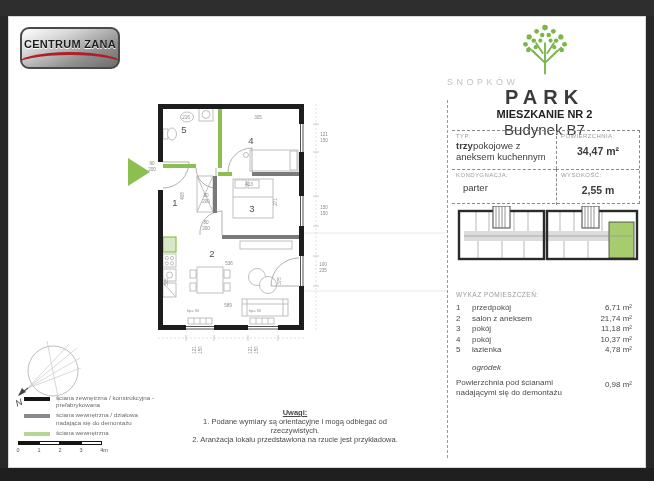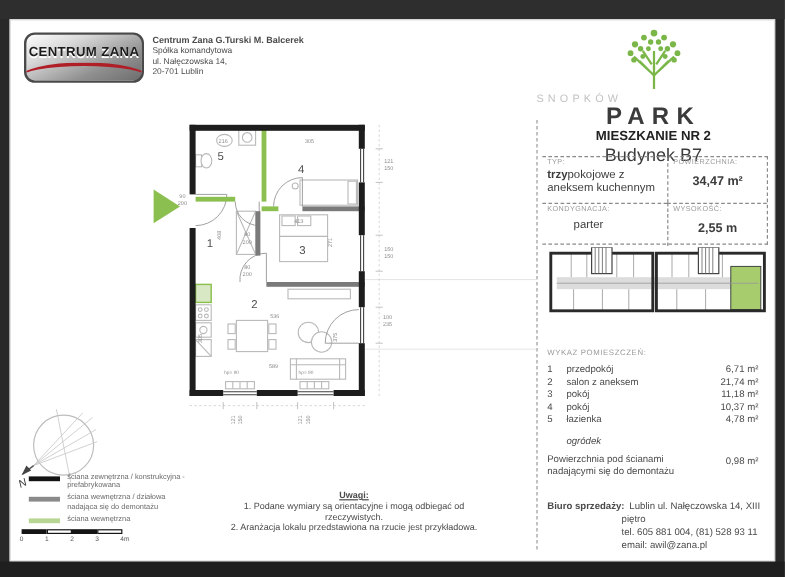--- a/index.html
+++ b/index.html
@@ -30,21 +30,21 @@
 
   .info-table{position:absolute;left:5px;top:114px;width:188px;height:74px;box-sizing:border-box;
     border-top:1px dashed #8a8a8a;border-bottom:1px dashed #8a8a8a;border-right:1px dashed #8a8a8a;
     display:grid;grid-template-columns:104px 1fr;grid-template-rows:38px 36px;}
   .cell{position:relative;box-sizing:border-box;padding:2px 4px;}
   .cell.r{border-left:1px dashed #8a8a8a;}
   .cell.b{border-top:1px dashed #8a8a8a;}
   .cell .lab{font-size:6px;letter-spacing:.4px;color:#9a9a9a;}
   .cell .val{font-size:9.5px;line-height:11px;margin-top:1px;}
   .cell .val.big{font-size:10.5px;font-weight:bold;text-align:center;margin-top:7px;}
-  .cell .val.ind{margin-left:22px;margin-top:4px;}
+  .cell .val.ind{margin-left:7px;margin-top:4px;}
 
   .rooms-head{position:absolute;left:9px;top:275px;font-size:6.5px;letter-spacing:.5px;color:#9a9a9a;}
   .rooms-list{position:absolute;left:9px;top:287px;width:176px;font-size:8px;color:#4a4a4a;}
   .room-row{display:grid;grid-template-columns:16px 1fr auto;line-height:10.6px;}
   .room-row .area{text-align:right;}
   .rooms-extra{position:absolute;left:25px;top:347px;font-size:8px;color:#4a4a4a;font-style:italic;}
   .demolition{position:absolute;left:9px;top:362px;width:176px;display:flex;font-size:8px;line-height:10px;color:#4a4a4a;}
   .demolition .txt{width:120px;}
   .demolition .val{flex:1;text-align:right;padding-top:2px;}
   .sales{position:absolute;left:9px;top:400px;width:182px;font-size:8px;line-height:11px;color:#4a4a4a;}
@@ -72,26 +72,20 @@
 
 <div class="screen">
   <div class="bar-top"></div>
   <div class="sheet"></div>
   <div class="bar-bottom"></div>
 
   <div class="logo-badge">
     <div class="txt">CENTRUM ZANA</div>
     <div class="redband"></div>
   </div>
-  <div class="company">
-    <div class="name">Centrum Zana G.Turski M. Balcerek</div>
-    <div>Spółka komandytowa</div>
-    <div>ul. Nałęczowska 14,</div>
-    <div>20-701 Lublin</div>
-  </div>
 
   <div class="divider"></div>
 
   <div class="panel">
     <svg class="abs" style="left:70px;top:6px;" width="56" height="54" viewBox="0 0 60 58">
       <g stroke="#7ab648" stroke-width="2" fill="none">
         <path d="M30 56 V36"></path>
         <path d="M30 44 L17 31 M30 44 L43 31 M30 38 L30 22 M26 40 L12 27 M34 40 L48 27 M28 34 L20 22 M32 34 L40 22"></path>
       </g>
       <g fill="#7ab648">
@@ -186,26 +180,20 @@
           <span class="area">4,78 m²</span>
         </div>
     </div>
     <div class="rooms-extra">ogródek</div>
 
     <div class="demolition">
       <div class="txt"><span>Powierzchnia pod ścianami</span><br><span>nadającymi się do demontażu</span></div>
       <div class="val">0,98 m²</div>
     </div>
 
-    <div class="sales">
-      <span class="lbl">Biuro sprzedaży:</span>
-      <div class="addr">Lublin ul. Nałęczowska 14, XIII piętro</div>
-      <div class="addr">tel. 605 881 004, (81) 528 93 11</div>
-      <div class="addr">email: awil@zana.pl</div>
-    </div>
   </div>
 
   <svg class="abs" style="left:110px;top:88px;" width="345" height="292" viewBox="110 88 345 292">
 
     <g stroke="#e3e3e3" stroke-width="0.8">
       <path d="M304 233 H447 M304 291 H447"></path>
     </g>
     <g stroke="#c9c9c9" stroke-width="0.6" stroke-dasharray="2,2">
       <path d="M316 104 V330 M158 338 H304"></path>
     </g>

